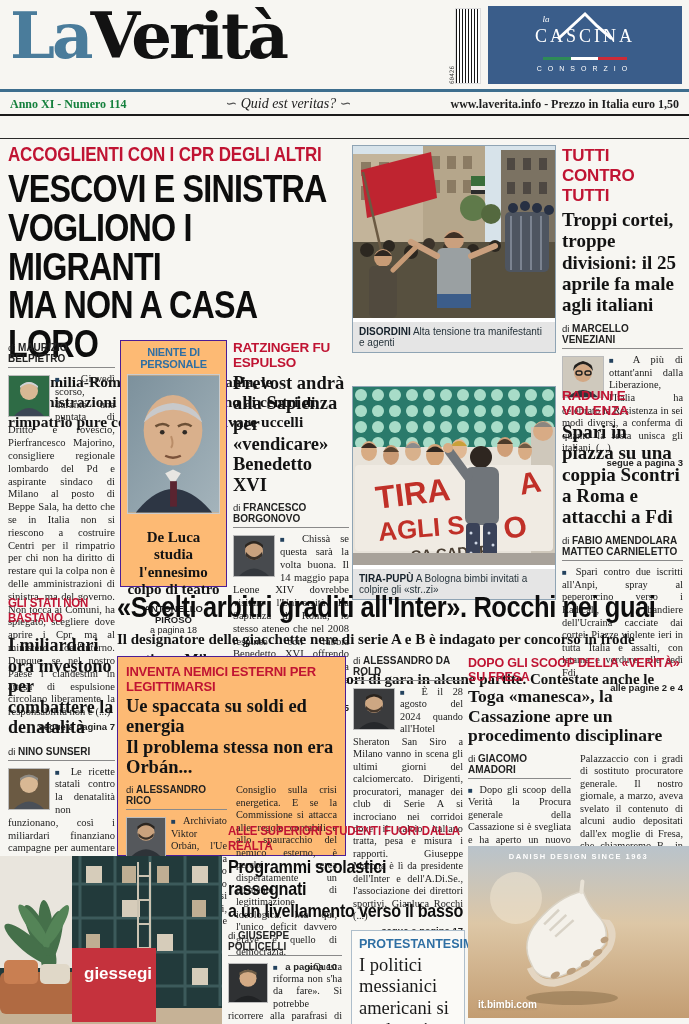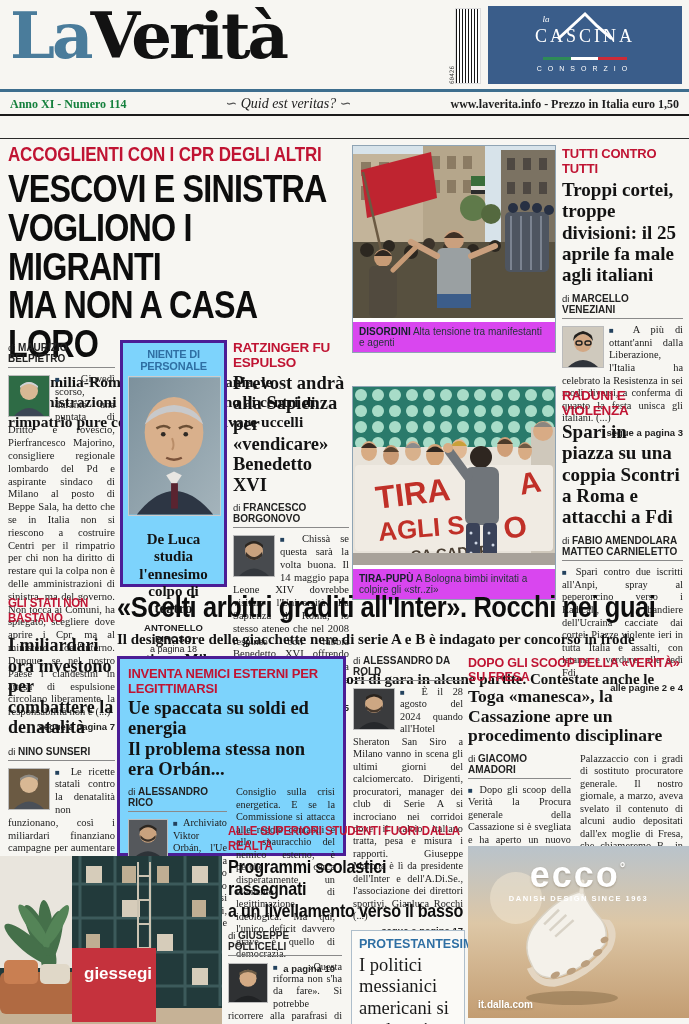--- a/index.html
+++ b/index.html
@@ -42,23 +42,23 @@
   .kicker-blue { font-family:"Liberation Sans", sans-serif; font-weight:bold; color:#2f6fa3; }
   .hl-serif { font-family:"Liberation Serif", serif; font-weight:bold; color:#131313; }
   .condensed { transform:scaleX(.85); transform-origin:0 0; width:117.5%; }
   .lead-hl { font-family:"Liberation Sans", sans-serif; font-weight:bold; font-size:38px; line-height:1.02; letter-spacing:-1px; color:#0d0d0d; }
   .byline { font-family:"Liberation Sans", sans-serif; font-size:9.5px; color:#222; border-bottom:1px solid #8a8a8a; padding-bottom:3px; margin-bottom:5px; }
   .byline b { font-size:10px; }
   .body-txt { font-size:10.6px; line-height:1.21; text-align:justify; color:#222; }
   .body-txt .pm { color:#24425e; font-size:8px; }
   .jump { font-family:"Liberation Sans", sans-serif; font-size:9.5px; font-weight:bold; text-align:right; color:#222; margin-top:2px; }
   .thumb { float:left; margin:2px 5px 1px 0; border:1px solid #bbb; }
-  .boxed { border:3px solid #4c1d95; background:#7dd3fc; }
+  .boxed { border:1px solid #4c1d95; background:#fdba74; }
   .photo-frame { border:1px solid #8fa4b4; background:#fff; }
-  .caption { background:#d946ef; font-family:"Liberation Sans", sans-serif; font-size:10px; color:#27343c; padding:4px 6px; }
+  .caption { background:#e5e5e5; font-family:"Liberation Sans", sans-serif; font-size:10px; color:#27343c; padding:4px 6px; }
   .caption b { color:#14202a; }
   .two-col { display:flex; gap:9px; }
   .two-col > div { flex:1; }
 
   
   .ad-label-brand { font-family:"Liberation Sans", sans-serif; font-weight:bold; color:#fff; }
 </style>
 </head>
 <body>
 
@@ -312,21 +312,21 @@
         </g>
       <rect x="0" y="166" width="202" height="12" fill="#a8a29a"></rect>
     </svg>
     <div class="caption">
       <b>TIRA-PUPÙ</b>
       <span>A Bologna bimbi invitati a colpire gli «str..zi»</span>
     </div>
   </div>
 
   <div class="abs" style="left:562px; top:146px; width:121px;">
-    <div class="kicker" style="font-size:13px;">TUTTI CONTRO TUTTI</div>
+    <div class="kicker" style="font-size:17px;">TUTTI CONTRO TUTTI</div>
     <div class="hl-serif" style="font-size:19px; line-height:1.12; margin-top:3px;">Troppi cortei, troppe divisioni: il 25 aprile fa male agli italiani</div>
     <div class="byline" style="margin-top:8px;">
       <span>di</span> <b>MARCELLO VENEZIANI</b>
     </div>
     <svg class="thumb" width="42" height="42" viewBox="0 0 40 40">
       <rect width="40" height="40" fill="#cfc9bd"></rect>
         <circle cx="20" cy="16" r="9" fill="#d3a884"></circle>
         <path d="M10 14 Q20 0 30 14 Q30 6 20 4 Q10 6 10 14 Z" fill="#23201d"></path>
         <rect x="13" y="14" width="6" height="4" rx="2" fill="none" stroke="#1d1d1d" stroke-width="1.4"></rect>
         <rect x="22" y="14" width="6" height="4" rx="2" fill="none" stroke="#1d1d1d" stroke-width="1.4"></rect>
@@ -539,19 +539,18 @@
           </g>
         <g stroke="#d8d2c6" stroke-width="2.5">
             <line x1="92" y1="68" x2="112" y2="62"></line>
             <line x1="94" y1="76" x2="116" y2="70"></line>
             <line x1="96" y1="84" x2="120" y2="78"></line>
           </g>
         <path d="M140 57 L146 48" stroke="#e8e2d6" stroke-width="4" stroke-linecap="round"></path>
       </g>
     </svg>
     <div style="position:absolute; left:0; top:8px; width:100%; text-align:center;">
-      <span class="ad-label-brand" style="font-size:36px; letter-spacing:2px; text-shadow:0 1px 2px rgba(90,70,40,.35);"><span>ecco</span><span style="font-size:14px; vertical-align:14px;">°</span></span>
       <div class="ad-label-brand" style="font-size:7.5px; letter-spacing:1.5px; margin-top:-2px;">DANISH DESIGN SINCE 1963</div>
     </div>
-    <div class="ad-label-brand" style="position:absolute; left:10px; bottom:8px; font-size:10px; text-shadow:0 1px 2px rgba(90,70,40,.4);">it.dalla.com</div>
+    <div class="ad-label-brand" style="position:absolute; left:10px; bottom:8px; font-size:10px; text-shadow:0 1px 2px rgba(90,70,40,.4);">it.bimbi.com</div>
   </div>
 
 </div>
 
 </body></html>

